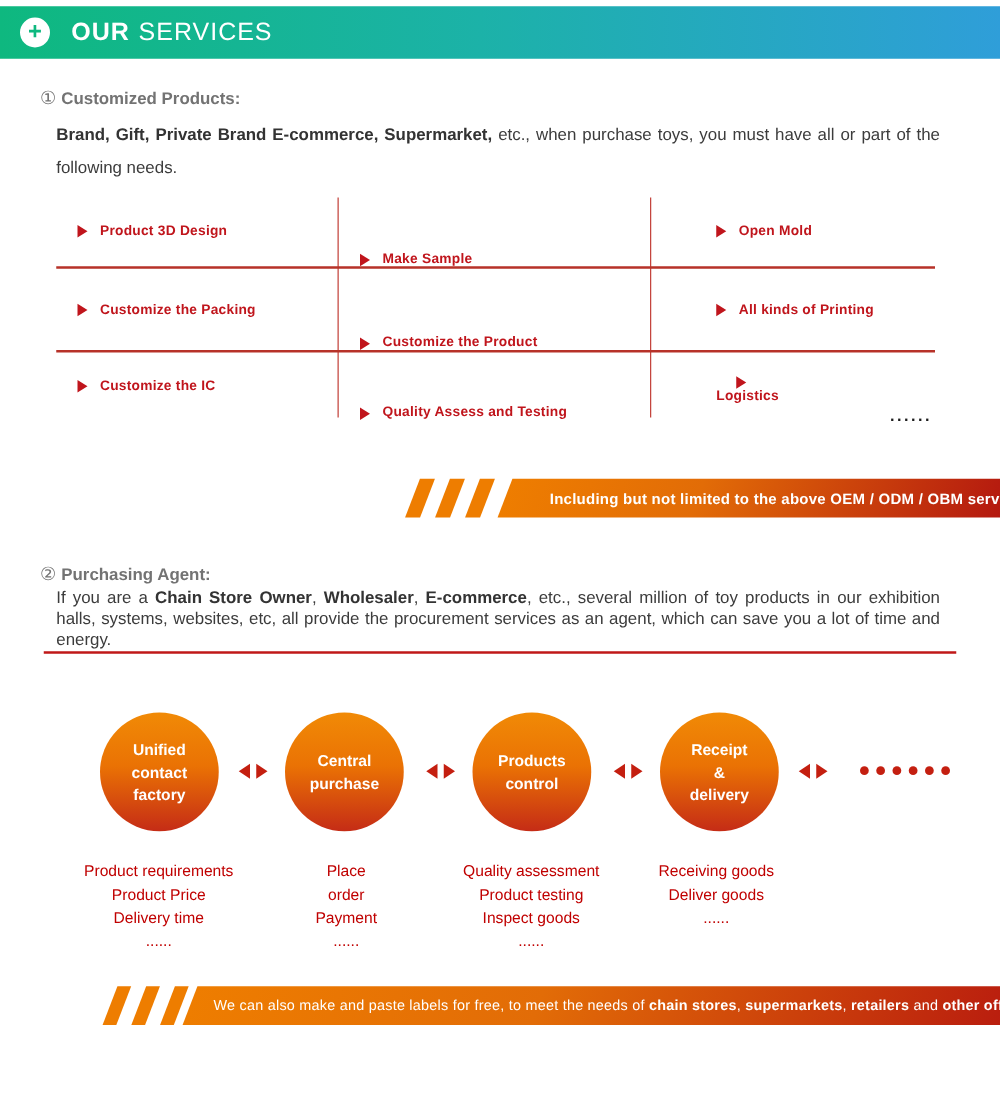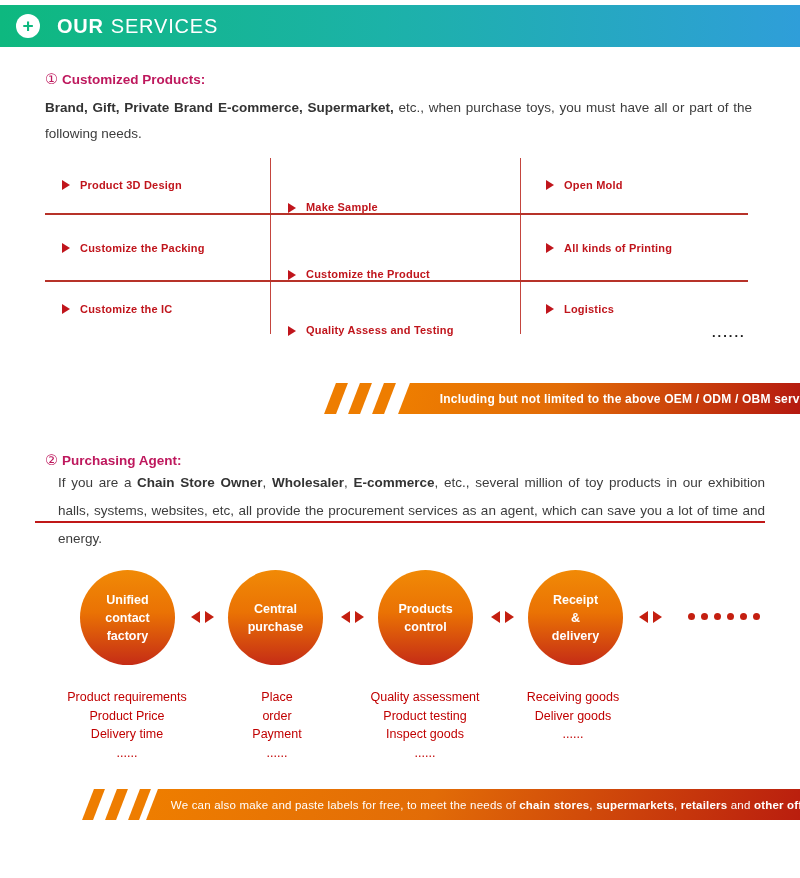--- a/index.html
+++ b/index.html
@@ -12,40 +12,40 @@
   .topbar { position:absolute; top:5px; left:0; width:800px; height:42px;
     background:linear-gradient(90deg,#0eb87f 0%,#1cb2a8 48%,#2f9ed9 100%);
     display:flex; align-items:center; }
   .plus { width:24px; height:24px; border-radius:50%; background:#fff; margin-left:16px;
     display:flex; align-items:center; justify-content:center; flex:none; }
   .plus-glyph { color:#0eb87f; font-size:19px; font-weight:700; line-height:1; margin-top:-2px; }
   .title { margin:0 0 0 17px; color:#fff; font-size:20px; letter-spacing:0.8px; font-weight:400; }
   .title b { font-weight:700; margin-right:7px; }
 
   
-  .sec-heading { position:absolute; left:45px; color:#be185d; font-weight:700; font-size:13.5px; }
+  .sec-heading { position:absolute; left:32px; color:#737373; font-weight:700; font-size:13.5px; }
   .s1h { top:71px; } .s2h { top:452px; }
   .num { font-size:14.5px; font-weight:400; margin-right:4px; }
   .intro { position:absolute; left:45px; width:707px; margin:0; font-size:13.5px;
     color:#3c3c3c; text-align:justify; }
   .s1i { top:95px; line-height:26px; }
-  .s2i { top:469px; line-height:28px;margin-left:13px; }
+  .s2i { top:469px; line-height:17px; }
   .seg-b { font-weight:700; color:#333; }
 
   
   .grid { position:absolute; left:45px; top:156px; width:703px; height:180px; }
   .vline { position:absolute; top:2px; bottom:2px; width:1px; background:#c4453e; }
   .v1 { left:225px; } .v2 { left:475px; }
   .hline { position:absolute; left:0; width:703px; height:2px; background:#b73229; }
   .h1 { top:57px; } .h2 { top:124px; }
   .cell { position:absolute; display:flex; align-items:center; color:#c0151c;
     font-weight:700; font-size:11px; letter-spacing:0.2px; }
   .r0 { top:0; height:57px; } .r1 { top:59px; height:65px; } .r2 { top:126px; height:54px; }
-  .c0 { left:17px; } .c1 { left:243px;align-items:flex-end; } .c2 { left:501px; }
-  .low { padding-top:0; }
+  .c0 { left:17px; } .c1 { left:243px;align-items:flex-end; } .c2 { left:528px; }
+  .low { padding-top:19px;flex-direction:column; }
   .bullet { width:0; height:0; border-top:5px solid transparent; border-bottom:5px solid transparent;
     border-left:8px solid #c0151c; margin-right:10px; flex:none; }
   .grid-ellipsis { position:absolute; left:712px; top:325px; color:#1c1c1c; font-weight:700;
     font-size:13px; letter-spacing:2px; }
 
   
   .banner { position:absolute; left:0; width:800px; height:31px; }
   .banner1 { top:383px; } .banner2 { top:789px; }
   .stripe { position:absolute; top:0; height:31px; background:#ee7d00; transform:skewX(-21deg); }
   .banner1 .stripe { width:12px; }

